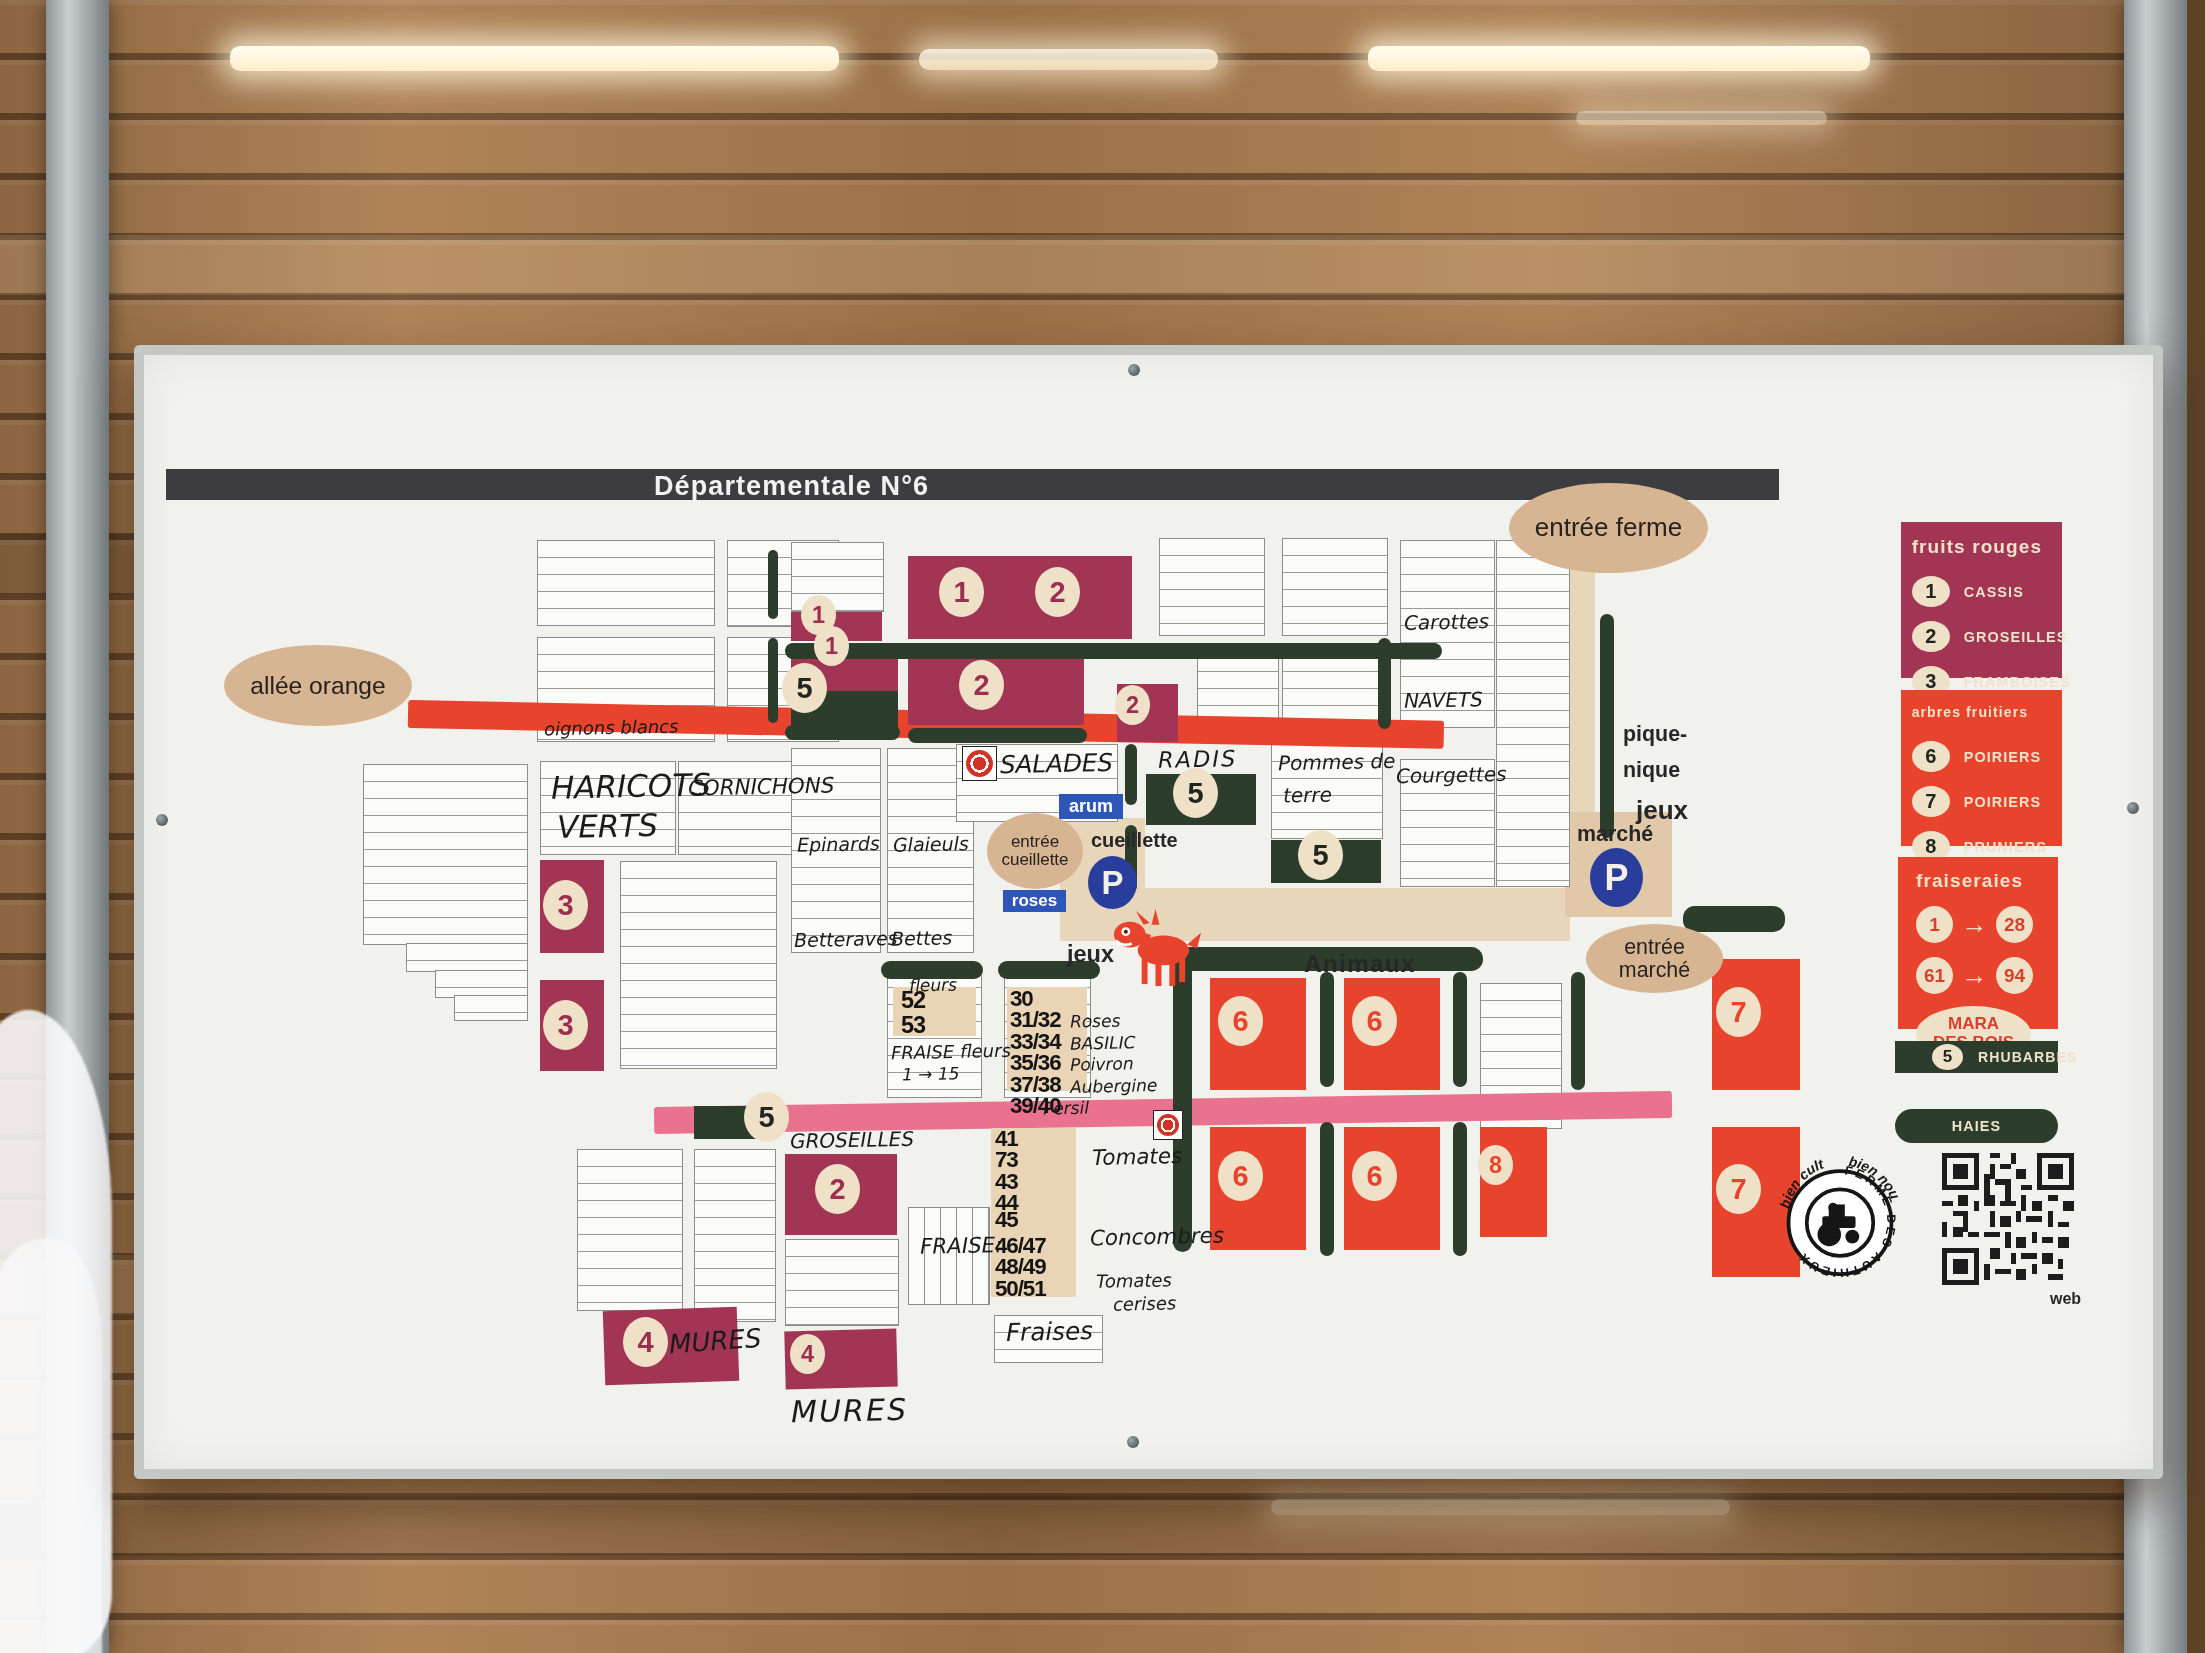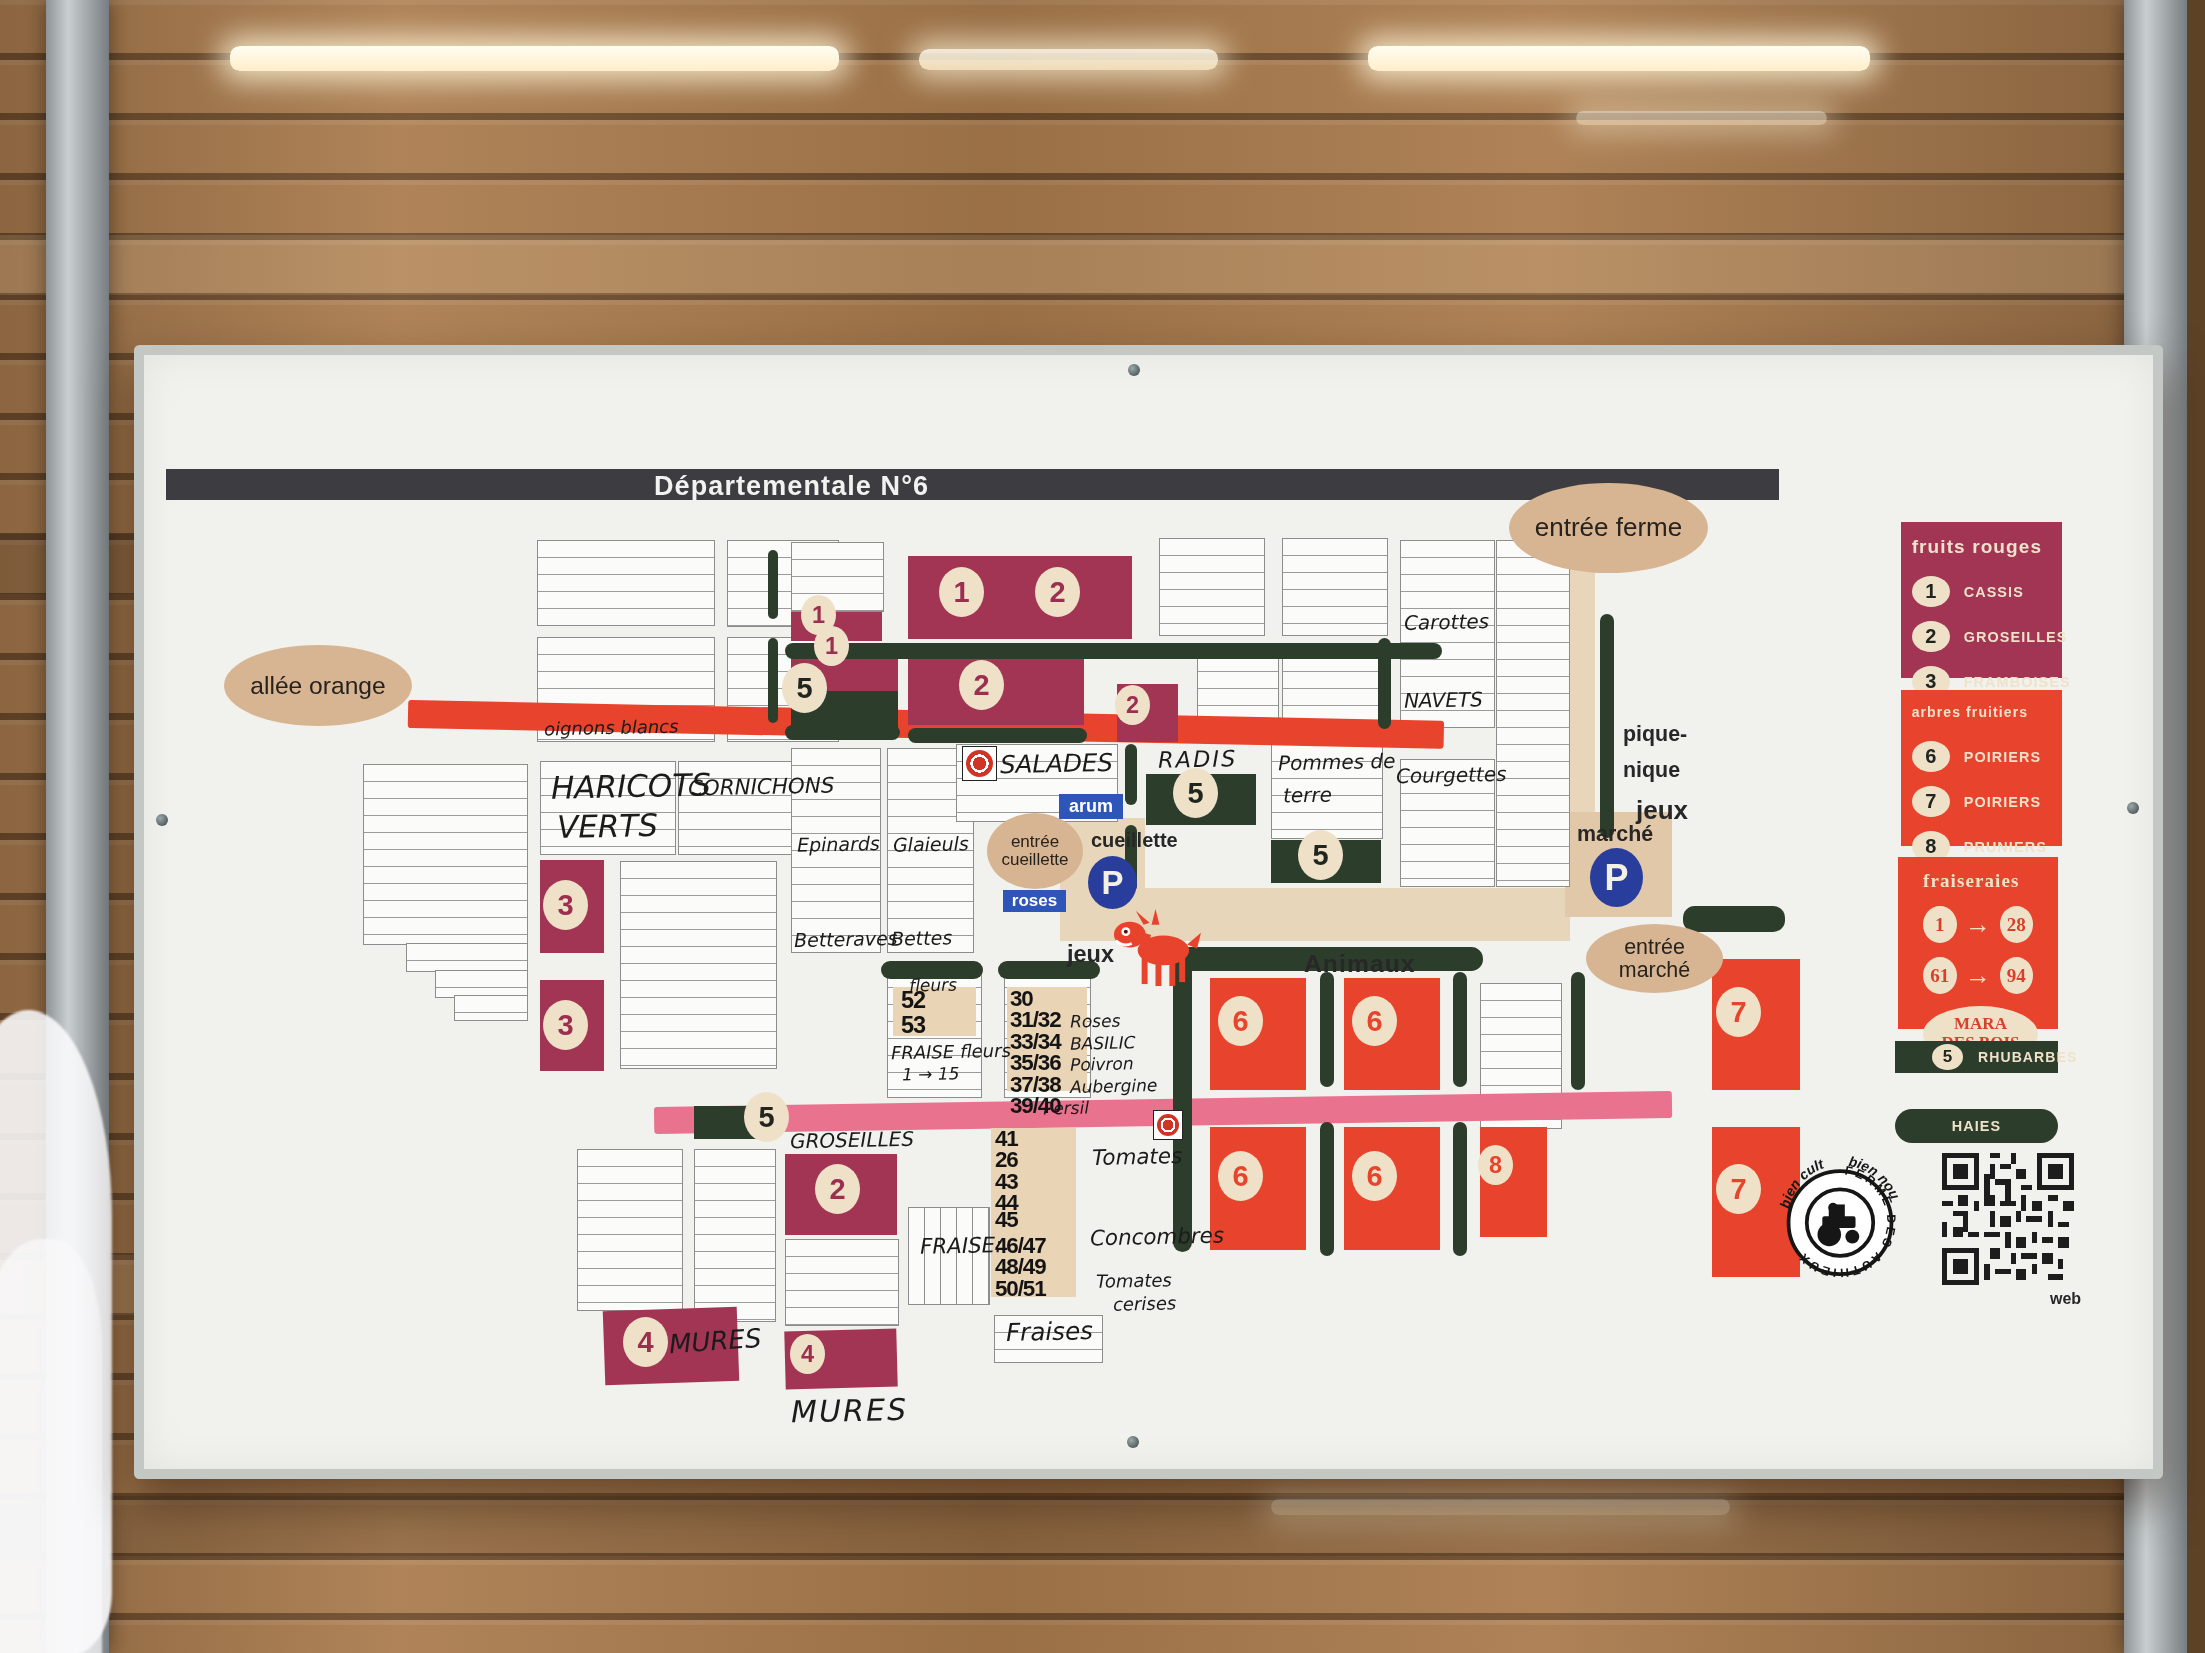--- a/index.html
+++ b/index.html
@@ -288,21 +288,21 @@
     <div class="numrow">
         <span class="num" style="position:static;font-size:22.4px;">39/40</span>
       </div>
   </div>
 
   <div class="abs" style="left:995px;top:1126px;">
     <div class="numrow" style="height:21.4px;">
         <span class="num" style="position:static;font-size:22.4px;">41</span>
       </div>
     <div class="numrow" style="height:21.4px;">
-        <span class="num" style="position:static;font-size:22.4px;">26</span>
+        <span class="num" style="position:static;font-size:22.4px;">73</span>
       </div>
     <div class="numrow" style="height:21.4px;">
         <span class="num" style="position:static;font-size:22.4px;">43</span>
       </div>
     <div class="numrow" style="height:21.4px;">
         <span class="num" style="position:static;font-size:22.4px;">44</span>
       </div>
     <div class="numrow" style="height:21.4px;align-items:flex-end;">
         <span class="num" style="position:static;font-size:22.4px;">45</span>
       </div>
@@ -361,21 +361,21 @@
     <div class="lrow">
         <div class="lbadge n-orange">7</div>
         <div class="llabel">POIRIERS</div>
       </div>
     <div class="lrow">
         <div class="lbadge n-orange">8</div>
         <div class="llabel">PRUNIERS</div>
       </div>
   </div>
 
-  <div class="panel" style="left:1898px;top:857px;width:160px;height:172px;background:#e8432c;padding:13px 25px;box-sizing:border-box;font-family:Liberation Serif, serif;">
+  <div class="panel" style="left:1898px;top:857px;width:160px;height:172px;background:#e8432c;padding:13px 18px;box-sizing:border-box;">
     <div class="ptitle" style="font-size:19px;">fraiseraies</div>
     <div class="lrow" style="margin-top:14px;gap:8.5px;">
       <div class="fcirc">1</div>
       <div style="font-size:26px;font-weight:bold;color:#eee1c8;">→</div>
       <div class="fcirc">28</div>
     </div>
     <div class="lrow" style="gap:8.5px;">
       <div class="fcirc">61</div>
       <div style="font-size:26px;font-weight:bold;color:#eee1c8;">→</div>
       <div class="fcirc">94</div>

